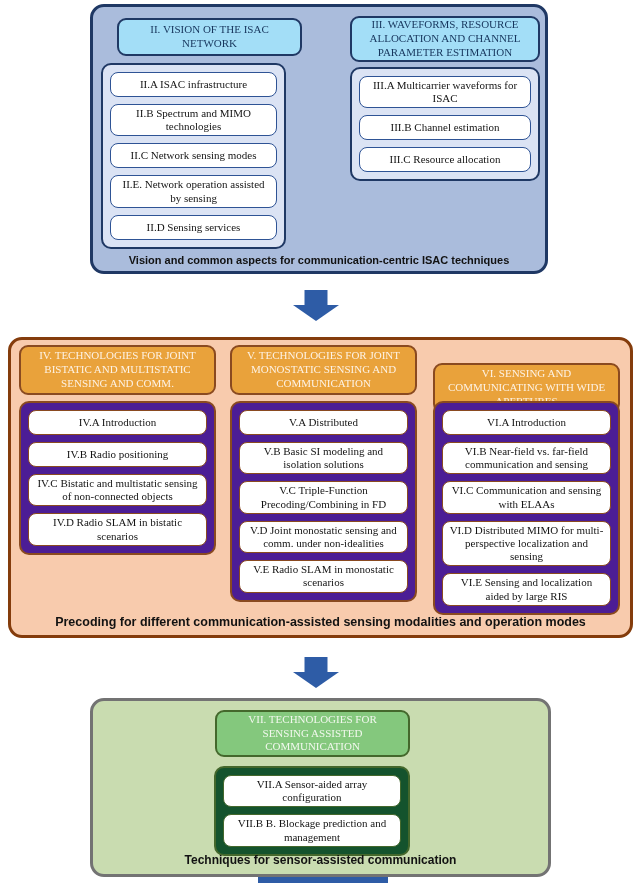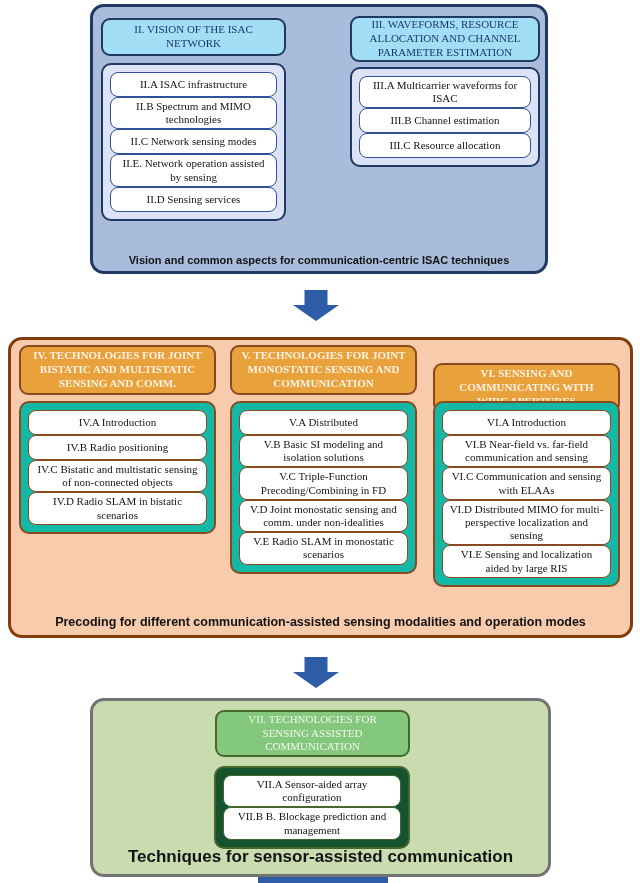--- a/index.html
+++ b/index.html
@@ -11,65 +11,65 @@
   .block.top { left:90px; top:4px;   width:458px; height:270px; background:#aabcdc; border:3px solid #1f3864; }
   .block.mid { left:8px;  top:337px; width:625px; height:301px; background:#f8cbad; border:3px solid #843c0c; }
   .block.bot { left:90px; top:698px; width:461px; height:179px; background:#c9dcb0; border:3px solid #737373; }
 
   .col { position:absolute; }
   .hdr {
     display:flex; align-items:center; justify-content:center; text-align:center;
     border-radius:9px; font-size:11px; line-height:1.25; padding:2px 8px; box-sizing:border-box;
   }
   .hdr.blue   { background:#a3def7; border:2px solid #1f3864; color:#17365d; }
-  .hdr.orange { background:#e9a23b; border:2px solid #8a4a20; color:#fdf2e4;font-weight:bold; }
+  .hdr.orange { background:#e9a23b; border:2px solid #8a4a20; color:#fdf2e4; }
   .hdr.green  { background:#84c87d; border:2px solid #44682c; color:#f2f8ee; }
 
   .items {
     position:absolute; border-radius:10px; box-sizing:border-box; padding:7px;
-    display:flex; flex-direction:column; 
+    display:flex; flex-direction:column; gap:7px;
   }
   .items.blue   { background:#dbe3f4; border:2px solid #1f3864; }
-  .items.orange { background:#14b8a6; border:2px solid #8a4a20; }
+  .items.orange { background:#4c1d95; border:2px solid #8a4a20; }
   .items.green  { background:#14532d; border:2px solid #44682c; }
 
   .item {
     background:#ffffff; border-radius:8px; display:flex; align-items:center; justify-content:center;
     text-align:center; font-size:11px; line-height:1.2; padding:2px 5px; box-sizing:border-box;
     color:#141414; min-height:25px; flex:0 0 auto;
   }
   .item.blue   { border:1.6px solid #2e5395; }
   .item.orange { border:1.6px solid #8a4a20; }
   .item.green  { border:1.6px solid #44682c; }
 
   .caption {
     position:absolute; left:0; right:0; text-align:center;
     font-family:"Liberation Sans", sans-serif; font-weight:bold; color:#121212;
   }
   .caption.top-cap { bottom:5px;  font-size:11px; }
   .caption.mid-cap { bottom:6px;  font-size:12.5px; }
-  .caption.bot-cap { bottom:7px;  font-size:17px; }
+  .caption.bot-cap { bottom:7px;  font-size:12px; }
 
   .arrow {
     position:absolute; width:46px; height:31px; background:#2e5ca6;
     clip-path:polygon(25% 0, 75% 0, 75% 48%, 100% 48%, 50% 100%, 0 48%, 25% 48%);
   }
   .arrow.a1 { left:293px; top:290px; }
   .arrow.a2 { left:293px; top:657px; }
 
   .cutbar { position:absolute; left:258px; top:877px; width:130px; height:6px; background:#2e5ca6; }
 </style>
 </head>
 <body>
 
 <div class="canvas">
 
   <section class="block top">
 
-    <div class="col" style="left:8px; top:11px; width:185px;">
+    <div class="col" style="left:24px; top:11px; width:185px;">
       <div class="hdr blue" style="height:38px;">II. VISION OF THE ISAC NETWORK</div>
     </div>
     <div class="items blue" style="left:8px; top:56px; width:185px;">
       <div class="item blue">II.A ISAC infrastructure</div>
       <div class="item blue">II.B Spectrum and MIMO technologies</div>
       <div class="item blue">II.C Network sensing modes</div>
       <div class="item blue">II.E. Network operation assisted by sensing</div>
       <div class="item blue">II.D Sensing services</div>
     </div>
 

